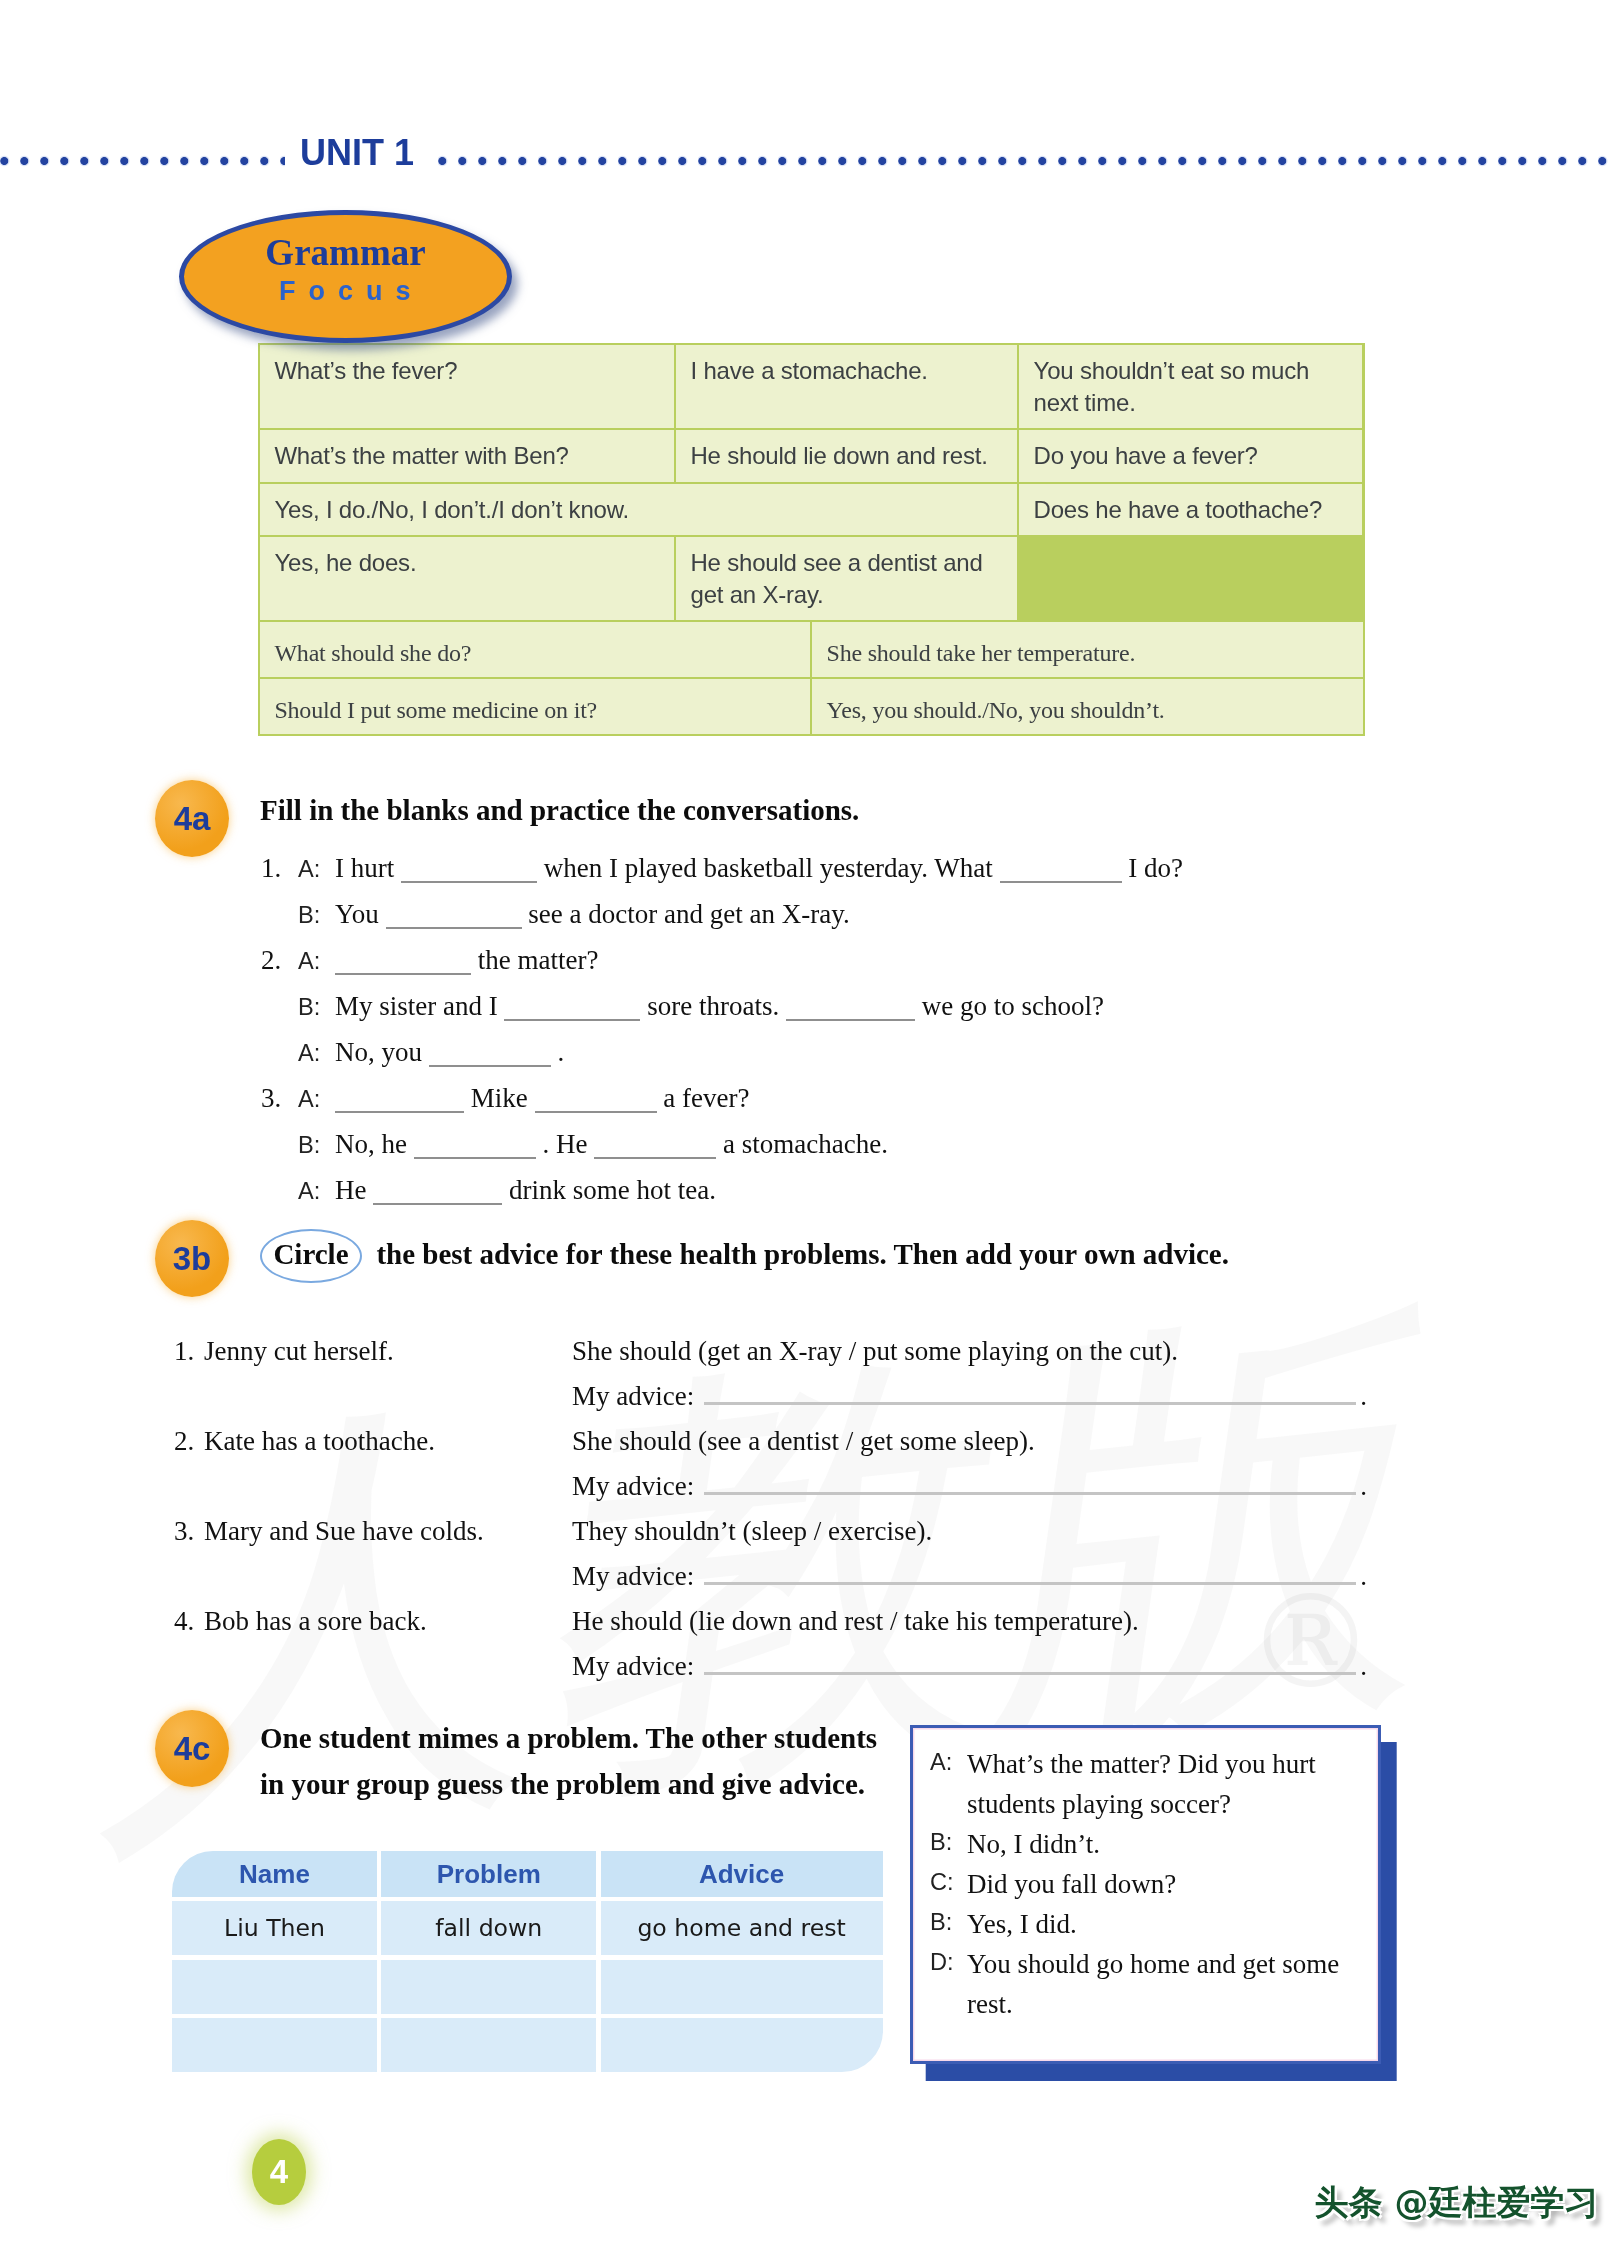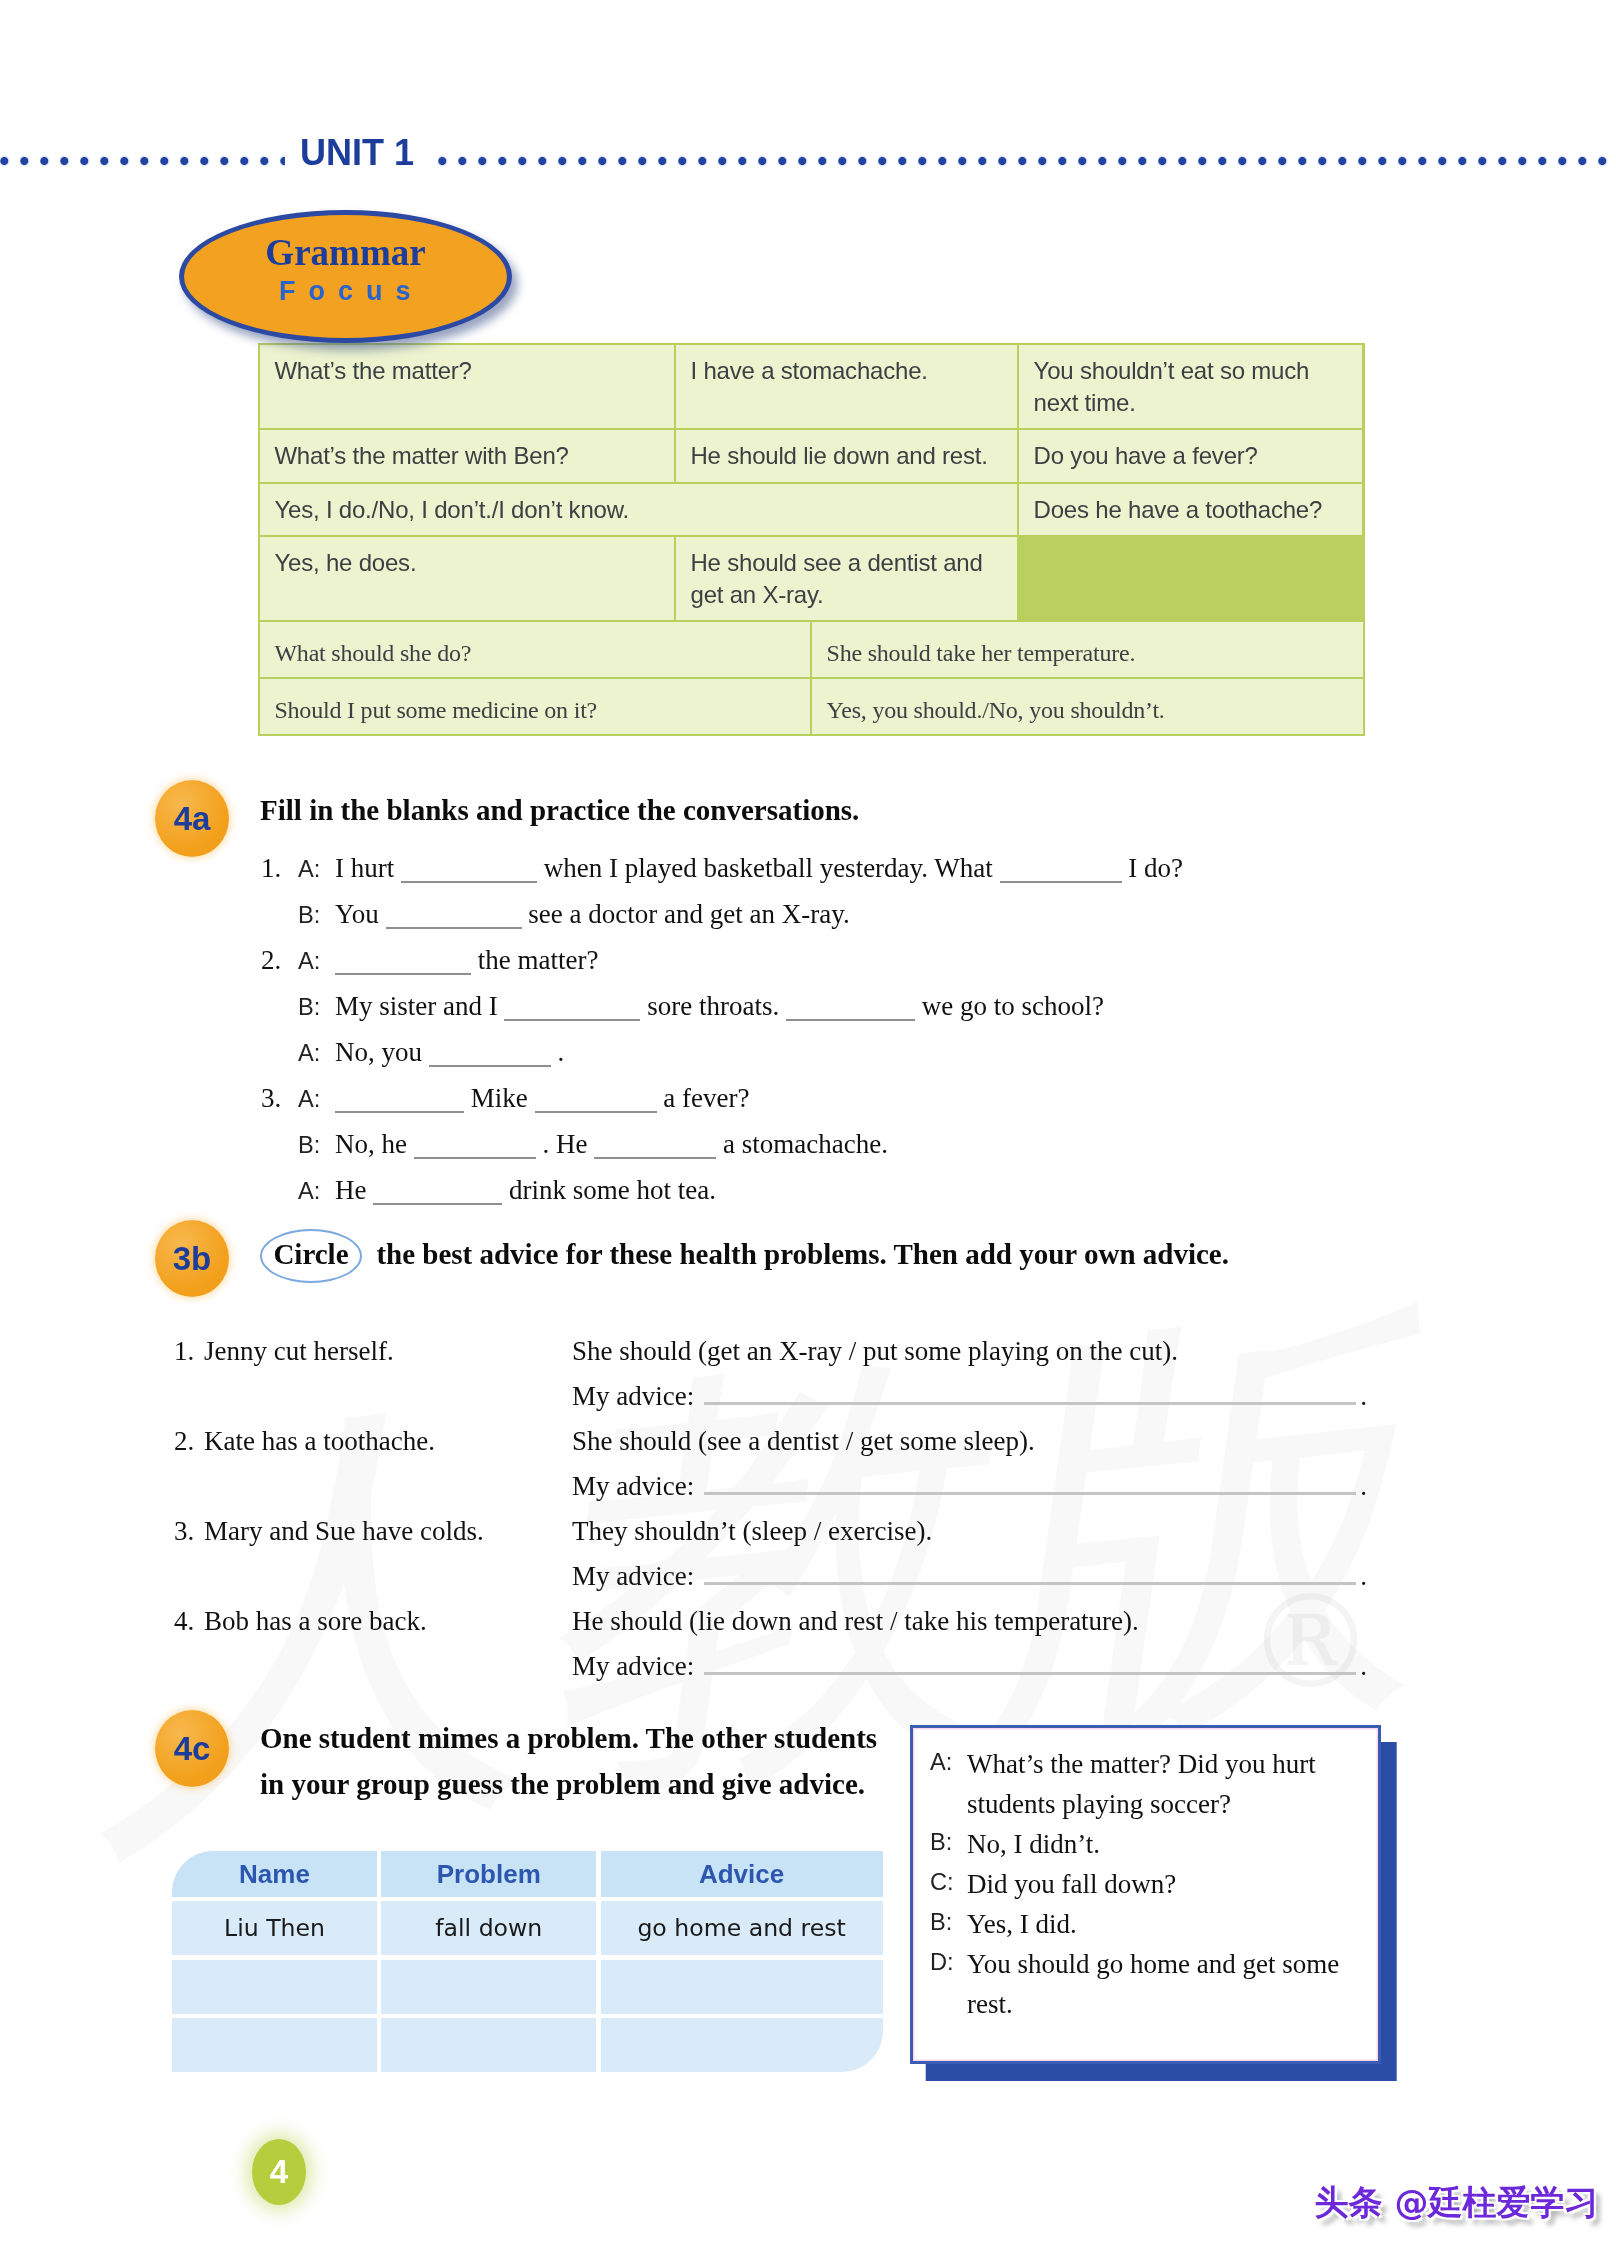--- a/index.html
+++ b/index.html
@@ -101,21 +101,21 @@
      color:#222;padding-top:5.7px;}
   .dlg-tx{flex:1;font-family:"Liberation Serif", serif;font-size:27px;line-height:40px;color:#111;}
 
   
   .page-num{position:absolute;left:252px;top:2139px;width:54px;height:66px;z-index:1;
      background:#b6cd3e;border-radius:50%;color:#ffffff;
      font-family:"Liberation Sans", sans-serif;font-weight:800;font-size:33px;
      display:flex;align-items:center;justify-content:center;
      box-shadow:0 0 17px 5.7px rgba(190,210,80,0.5);}
   .credit{position:absolute;right:18.6px;top:2180px;z-index:1;
-     font-family:"DejaVu Sans", sans-serif;font-weight:bold;font-size:34px;color:#6d28d9;
+     font-family:"DejaVu Sans", sans-serif;font-weight:bold;font-size:34px;color:#14532d;
      text-shadow:2.1px 2.1px 0 #ffffff,-2.1px -2.1px 0 #ffffff,-2.1px 2.1px 0 #ffffff,2.1px -2.1px 0 #ffffff,
         5.7px 5.7px 5px rgba(0,0,0,0.35);}
 </style>
 </head>
 <body>
 
 <div class="page">
 
   <div class="wm-big">人教版</div>
   <div class="wm-reg">®</div>
@@ -124,21 +124,21 @@
   <div class="unit-title">UNIT 1</div>
   <div class="unit-rule rule-right"></div>
 
   <div class="gf-badge">
     <div class="gf-word1">Grammar</div>
     <div class="gf-word2">Focus</div>
   </div>
 
   <div class="gf-table">
     <div class="gf-grid gf-grid3" id="gf-grid3">
-        <div class="gf-cell">What’s the matter?</div>
+        <div class="gf-cell">What’s the fever?</div>
         <div class="gf-cell">I have a stomachache.</div>
         <div class="gf-cell">You shouldn’t eat so much next time.</div>
         <div class="gf-cell">What’s the matter with Ben?</div>
         <div class="gf-cell">He should lie down and rest.</div>
         <div class="gf-cell">Do you have a fever?</div>
         <div class="gf-cell" style="grid-column: span 2;">Yes, I do./No, I don’t./I don’t know.</div>
         <div class="gf-cell">Does he have a toothache?</div>
         <div class="gf-cell">Yes, he does.</div>
         <div class="gf-cell">He should see a dentist and get an X-ray.</div>
       </div>

